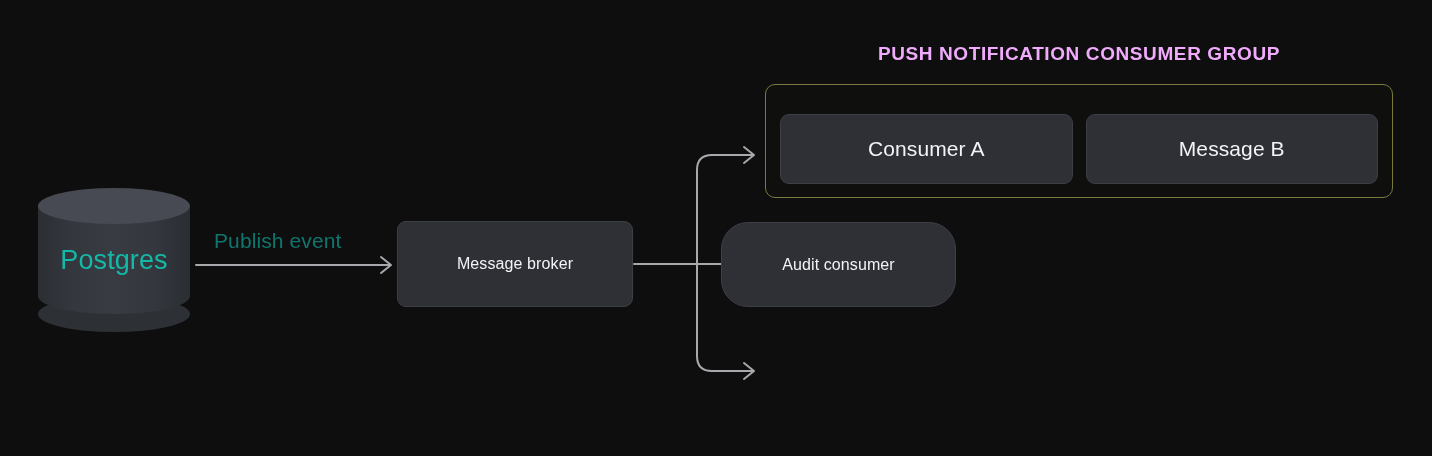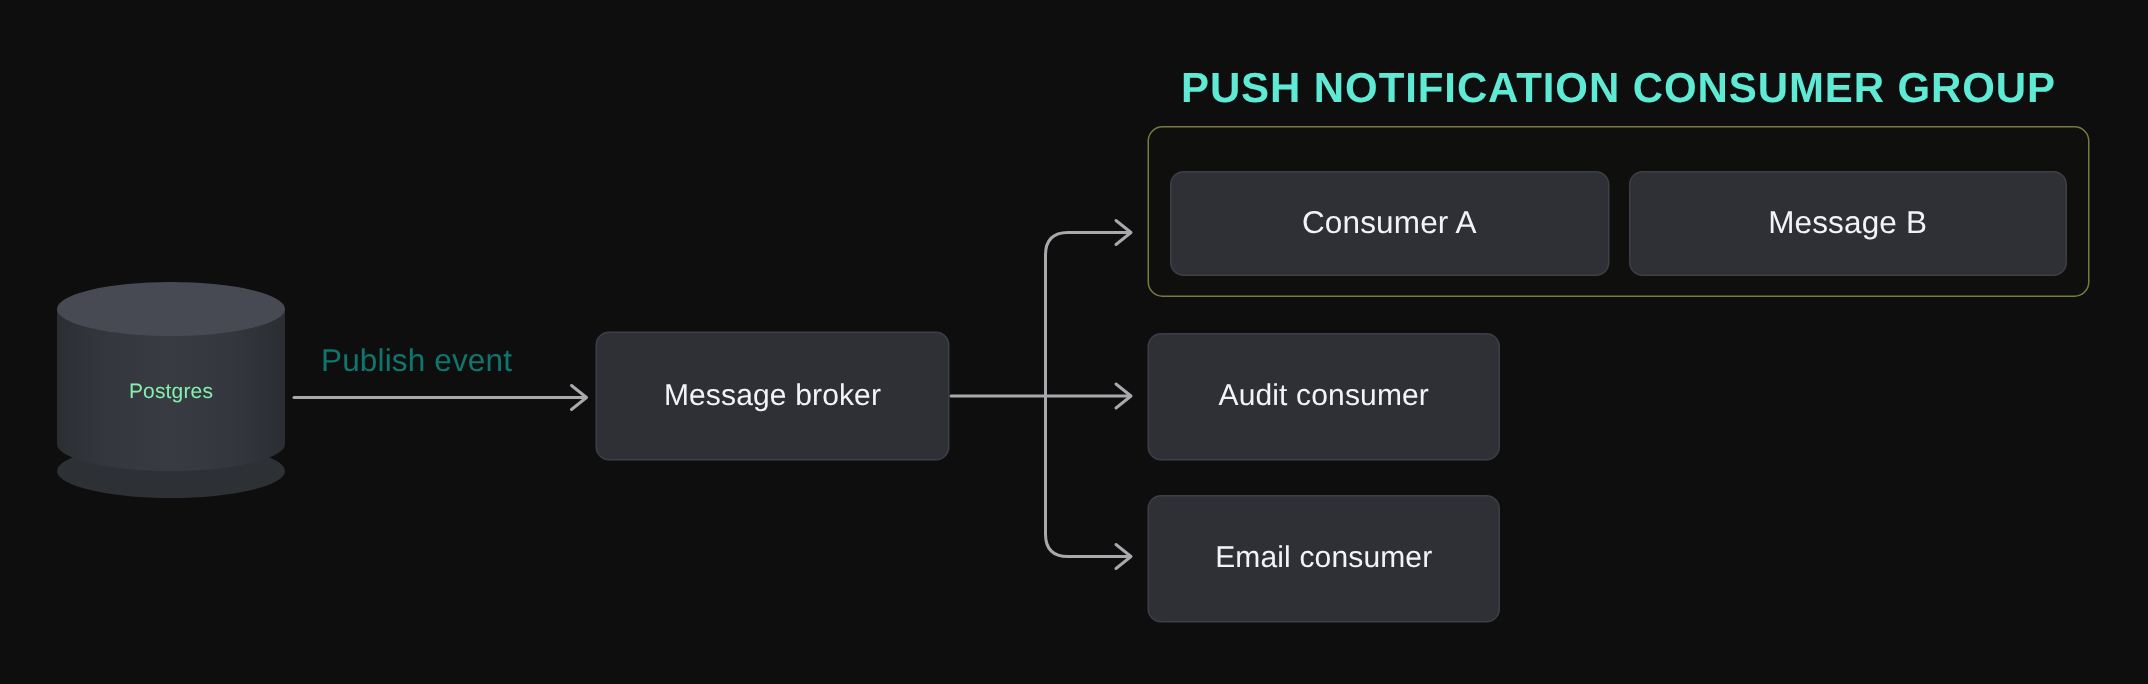--- a/index.html
+++ b/index.html
@@ -69,53 +69,53 @@
   }
   .cyl-label {
     position: absolute;
     left: 0;
     top: 0;
     width: 152px;
     height: 144px;
     display: flex;
     align-items: center;
     justify-content: center;
-    color: #86efac;
-    font-size: 14px;
+    color: #14b8a6;
+    font-size: 27px;
     letter-spacing: 0.1px;
   }
 
   
   .node {
     position: absolute;
     box-sizing: border-box;
     background: #2e3036;
     border: 1px solid #3c3f46;
     border-radius: 9px;
     display: flex;
     align-items: center;
     justify-content: center;
     color: #f2f3f5;
-    font-size: 20px;
+    font-size: 16px;
     letter-spacing: 0.1px;
     text-align: center;
   }
   #node-broker  { left: 397px; top: 221px; width: 236px; height: 86px; }
-  #node-audit   { left: 765px; top: 222px; width: 235px; height: 85px; }
+  #node-audit   { left: 721px; top: 222px; width: 235px; height: 85px; border-radius: 27px; }
   #node-email   { left: 765px; top: 330px; width: 235px; height: 85px; }
 
   
   #group-title {
     position: absolute;
     left: 765px;
     top: 43px;
     width: 628px;
     text-align: center;
-    color: #5eead4;
-    font-size: 28px;
+    color: #f0abfc;
+    font-size: 19px;
     font-weight: 700;
     letter-spacing: 0.6px;
   }
   #group-box {
     position: absolute;
     box-sizing: border-box;
     left: 765px;
     top: 84px;
     width: 628px;
     height: 114px;
@@ -215,17 +215,14 @@
       <div class="consumer">
         <span>Message B</span>
       </div>
     </div>
   </div>
 
   <div class="node" id="node-audit">
     <span>Audit consumer</span>
   </div>
 
-  <div class="node" id="node-email">
-    <span>Email consumer</span>
-  </div>
 
 </div>
 
 </body></html>

